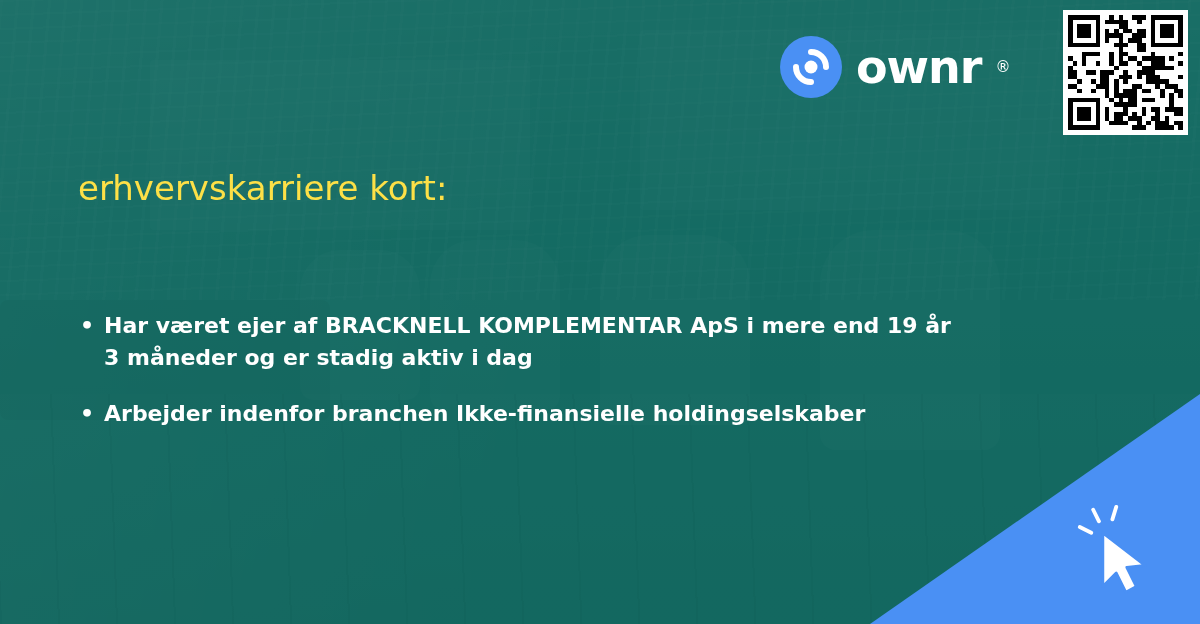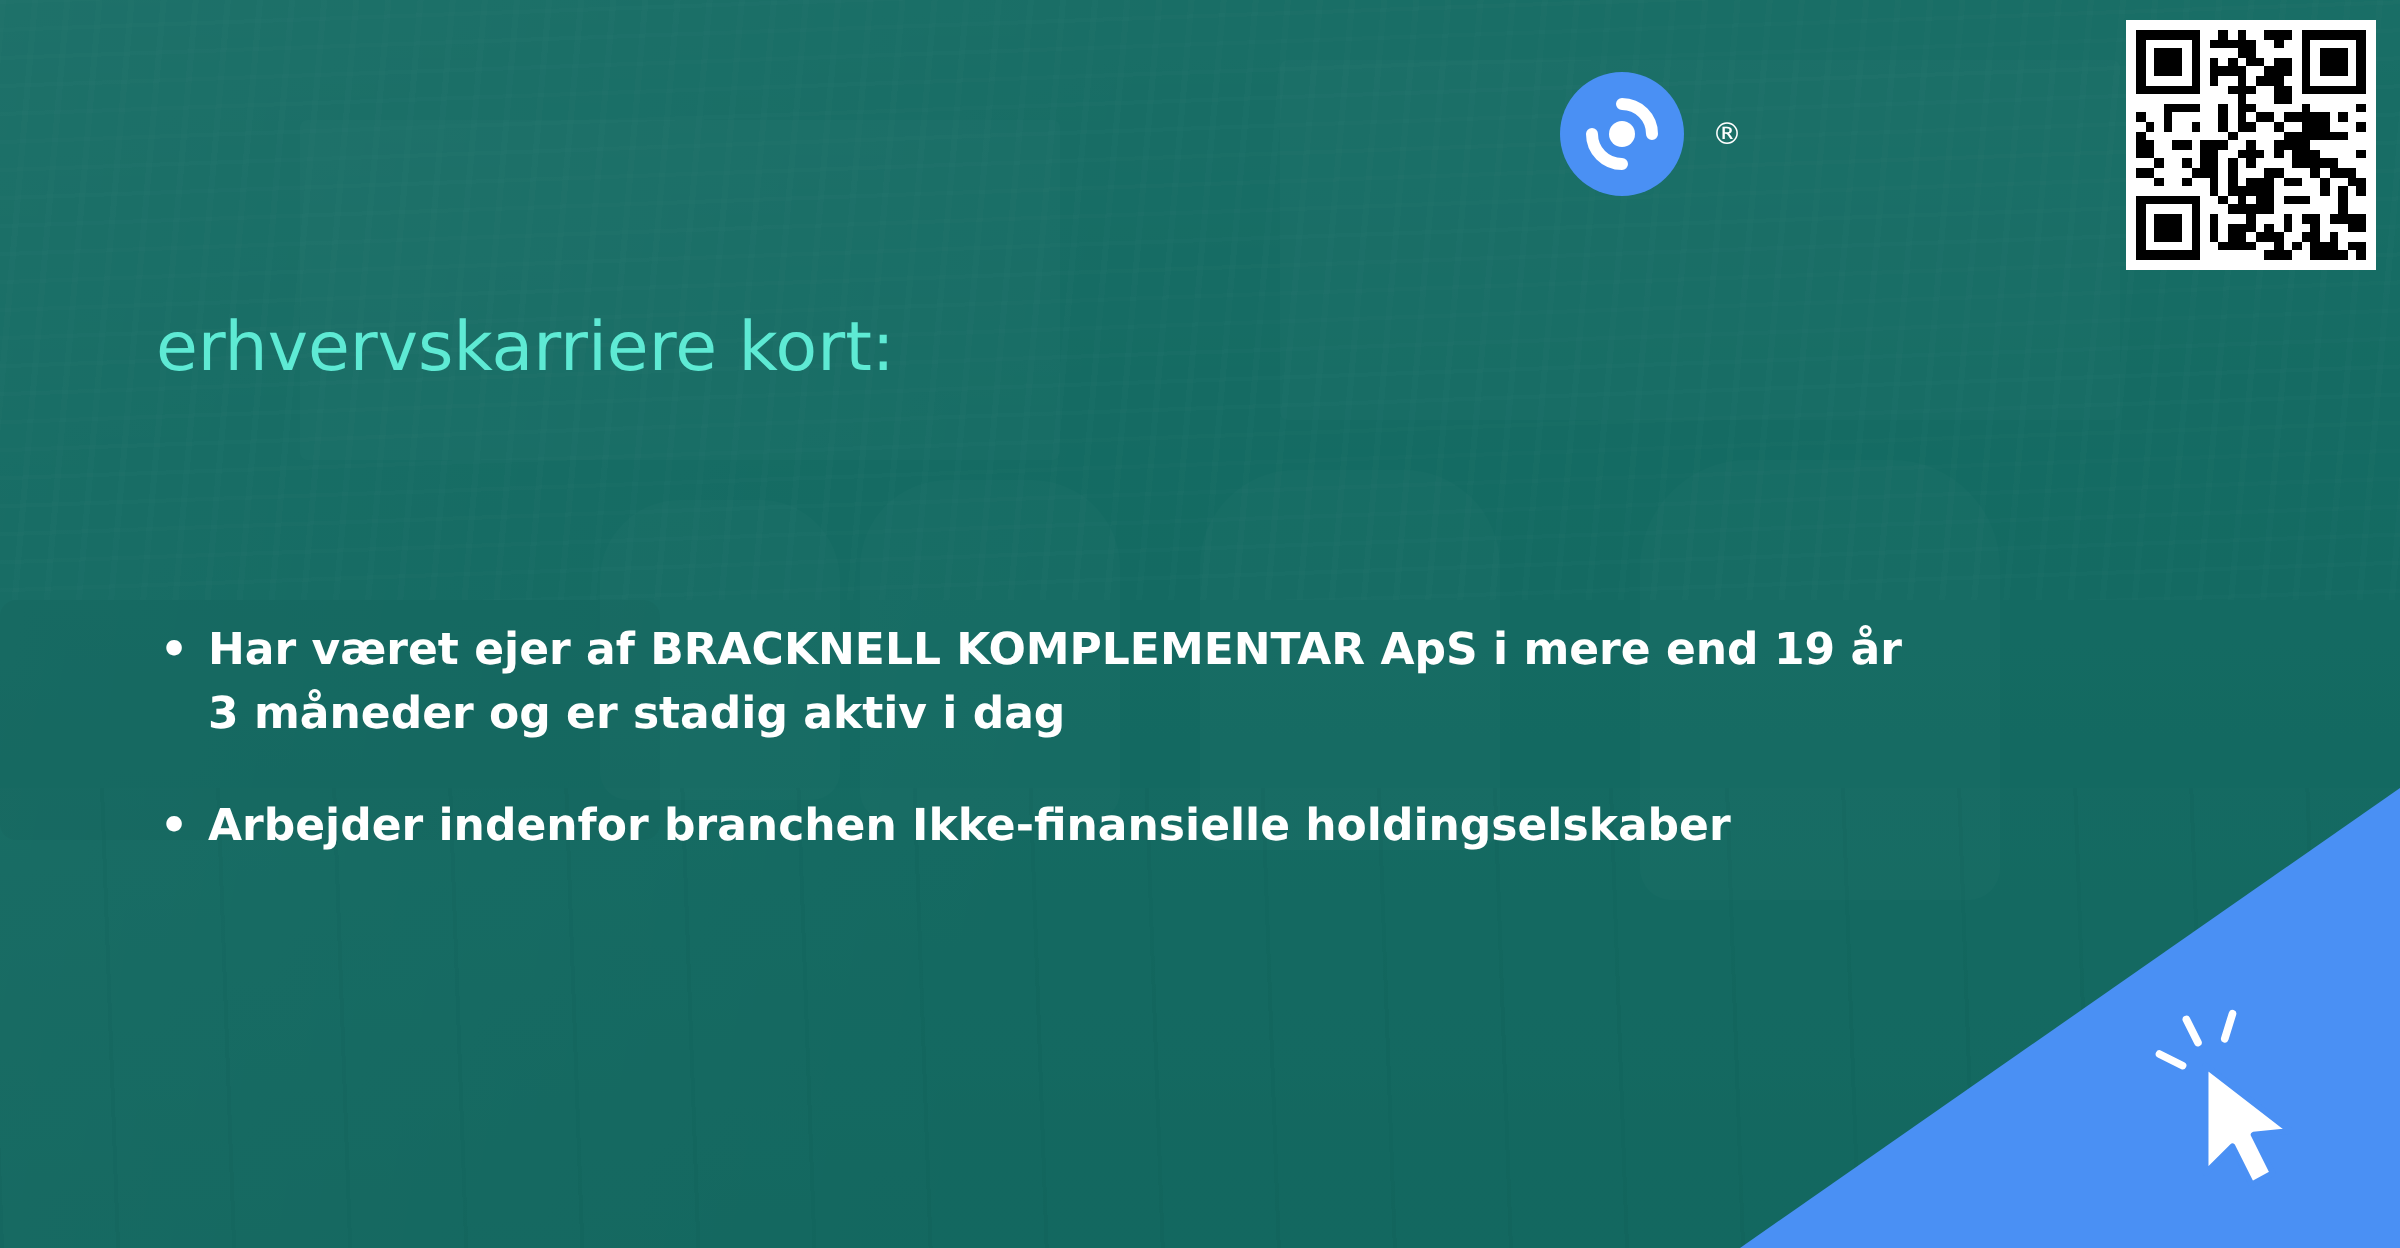--- a/index.html
+++ b/index.html
@@ -145,25 +145,25 @@
     width: 860px;
   }
   .headline .line1 {
     color: #ffffff;
     font-size: 40px;
     font-weight: 700;
     line-height: 1.18;
     letter-spacing: -0.3px;
   }
   .headline .line2 {
-    color: #5eead4;
+    color: #fde047;
     font-size: 34px;
     font-weight: 400;
     line-height: 1.3;
-    margin-top: 2px;
+    margin-top: 16px;
   }
   .bullets {
     position: absolute;
     left: 78px;
     top: 310px;
     width: 880px;
     list-style: none;
     margin: 0;
     padding: 0;
   }
@@ -214,20 +214,21 @@
   </svg>
 
   <div class="logo">
     <span class="logo-mark">
       <svg width="44" height="44" viewBox="0 0 44 44">
         <path d="M22 7 A15 15 0 0 1 37 22" stroke="#ffffff" stroke-width="6" fill="none" stroke-linecap="round"></path>
         <path d="M22 37 A15 15 0 0 1 7 22" stroke="#ffffff" stroke-width="6" fill="none" stroke-linecap="round"></path>
         <circle cx="22" cy="22" r="6.5" fill="#ffffff"></circle>
       </svg>
     </span>
+    <span class="logo-word">ownr</span>
     <span class="logo-reg">®</span>
   </div>
 
   <div class="qr">
     <div class="qr-grid" id="qr-grid">
         <i></i>
         <i></i>
         <i></i>
         <i></i>
         <i></i>

